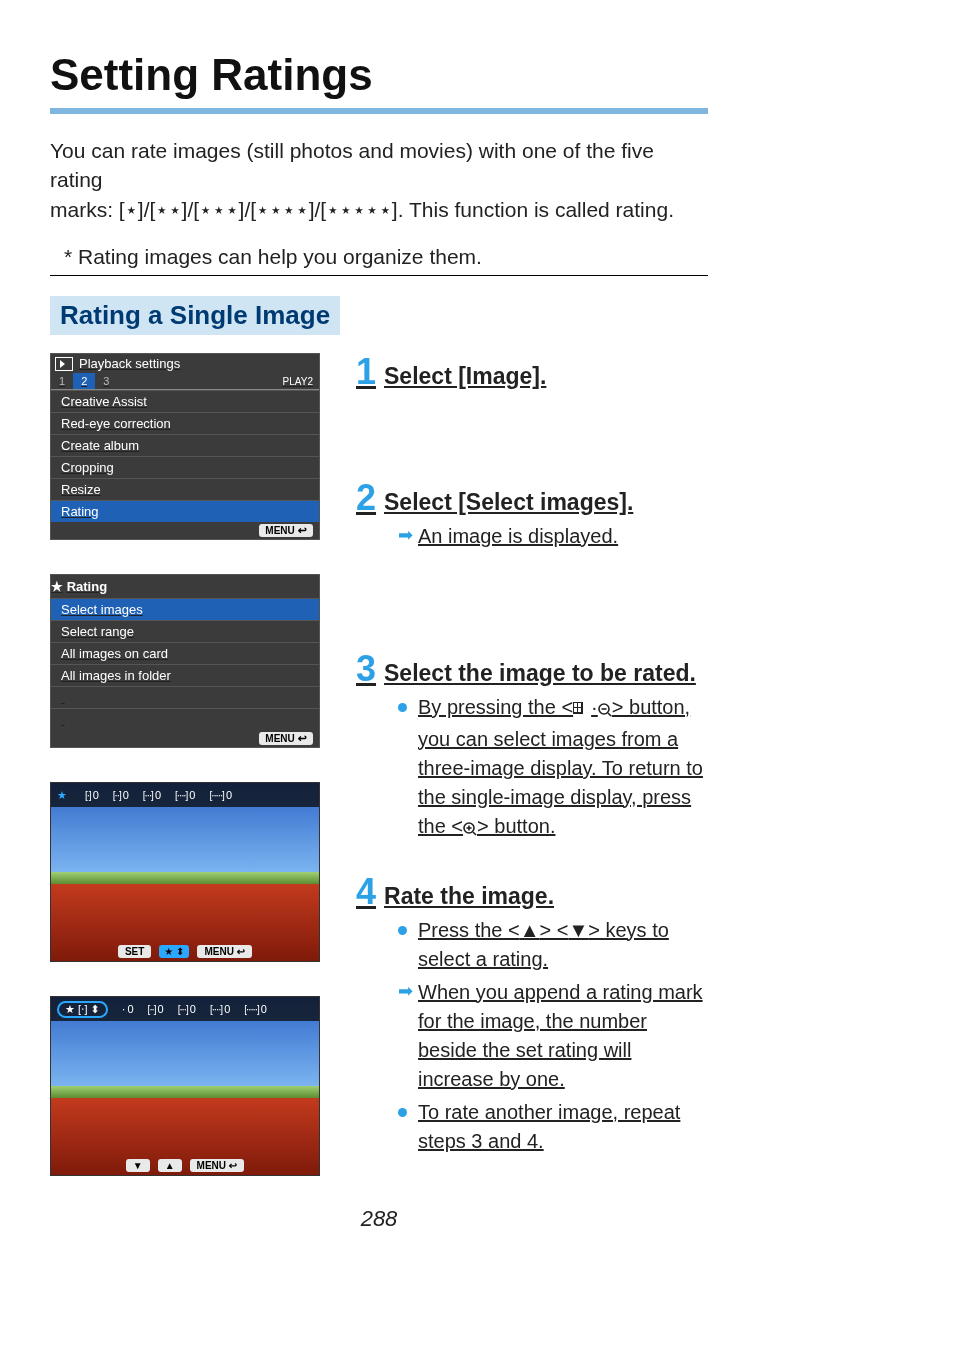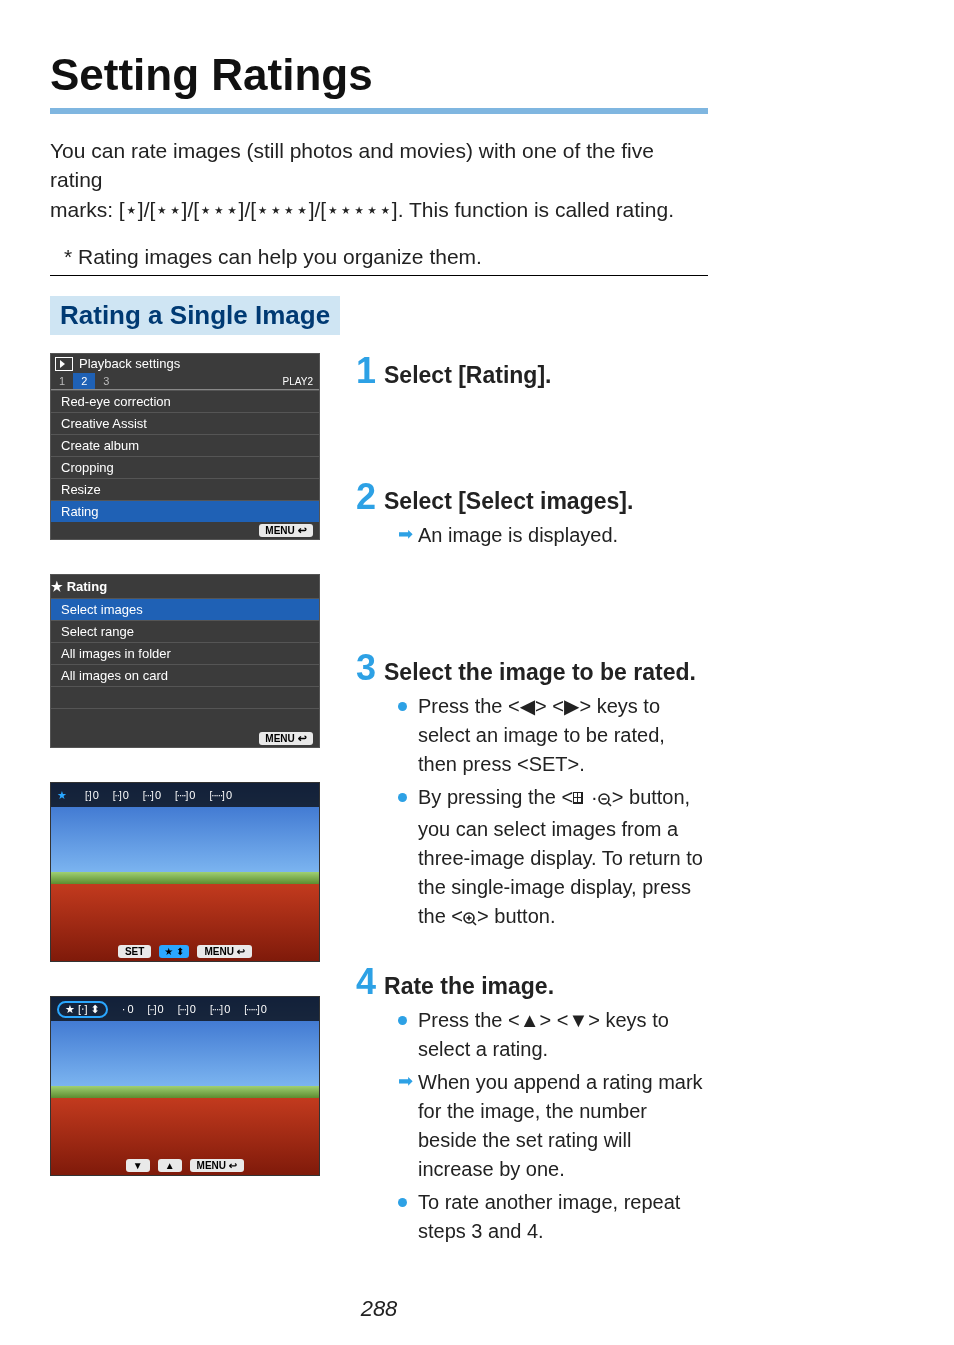--- a/index.html
+++ b/index.html
@@ -45,21 +45,22 @@
     display: inline-block;
     background: #cfe5f3;
     font-size: 26px;
     font-weight: bold;
     color: #003a73;
     padding: 4px 10px;
     margin-bottom: 18px;
   }
   .columns {
     display: flex;
-    align-items: flex-start;
+    align-items: center;
+    text-decoration: underline;
   }
   .left-col {
     width: 280px;
     flex: 0 0 280px;
   }
   .right-col {
     flex: 1;
     padding-left: 26px;
   }
   .screenshot {
@@ -175,44 +176,44 @@
           <span class="ss-play-icon"></span>
           <span>Playback settings</span>
         </div>
         <div class="ss-tabs">
           <span class="ss-tab">1</span>
           <span class="ss-tab active">2</span>
           <span class="ss-tab">3</span>
           <span class="ss-tab-label">PLAY2</span>
         </div>
         <ul class="ss-list">
+          <li>Creative Assist</li>
           <li>Red-eye correction</li>
-          <li>Creative Assist</li>
           <li>Create album</li>
           <li>Cropping</li>
           <li>Resize</li>
           <li class="sel">Rating</li>
         </ul>
         <div class="ss-footer">
           <span class="menu-pill">
             <span>MENU</span>
             <span class="back-arrow">↩</span>
           </span>
         </div>
       </div>
 
       <div class="screenshot">
         <div class="ss2-title">
           <span class="star">★</span><span>Rating</span>
         </div>
         <ul class="ss-list">
           <li class="sel">Select images</li>
           <li>Select range</li>
+          <li>All images on card</li>
           <li>All images in folder</li>
-          <li>All images on card</li>
           <li>&nbsp;</li>
           <li>&nbsp;</li>
         </ul>
         <div class="ss-footer">
           <span class="menu-pill">
             <span>MENU</span>
             <span class="back-arrow">↩</span>
           </span>
         </div>
       </div>
@@ -278,43 +279,40 @@
         </div>
       </div>
 
     </div>
 
     <div class="right-col">
 
       <div class="step">
         <div class="step-head">
           <span class="step-num">1</span>
-          <span class="step-title">Select [Rating].</span>
+          <span class="step-title">Select [Image].</span>
         </div>
       </div>
 
       <div class="step" style="margin-top:90px;">
         <div class="step-head">
           <span class="step-num">2</span>
           <span class="step-title">Select [Select images].</span>
         </div>
         <ul class="bullets">
           <li class="arrow">An image is displayed.</li>
         </ul>
       </div>
 
       <div class="step" style="margin-top:100px;">
         <div class="step-head">
           <span class="step-num">3</span>
           <span class="step-title">Select the image to be rated.</span>
         </div>
         <ul class="bullets">
-          <li>
-            <span>Press the &lt;</span><span>◀</span><span>&gt; &lt;</span><span>▶</span><span>&gt; keys to select an image to be rated, then press &lt;</span><span class="kbd">SET</span><span>&gt;.</span>
-          </li>
           <li>
             <span>By pressing the &lt;</span><span class="grid-icon"><svg width="18" height="14">
                   <rect x="0" y="0" width="10" height="12" fill="#222"></rect>
                   <rect x="1" y="1" width="3" height="4" fill="#fff"></rect>
                   <rect x="5" y="1" width="3" height="4" fill="#fff"></rect>
                   <rect x="1" y="6" width="3" height="4" fill="#fff"></rect>
                   <rect x="5" y="6" width="3" height="4" fill="#fff"></rect>
                 </svg></span>·<span class="mag"><svg width="14" height="14">
                   <circle cx="6" cy="6" r="5" stroke="#222" stroke-width="1.6" fill="none"></circle>
                   <line x1="10" y1="10" x2="13" y2="13" stroke="#222" stroke-width="1.6"></line>

